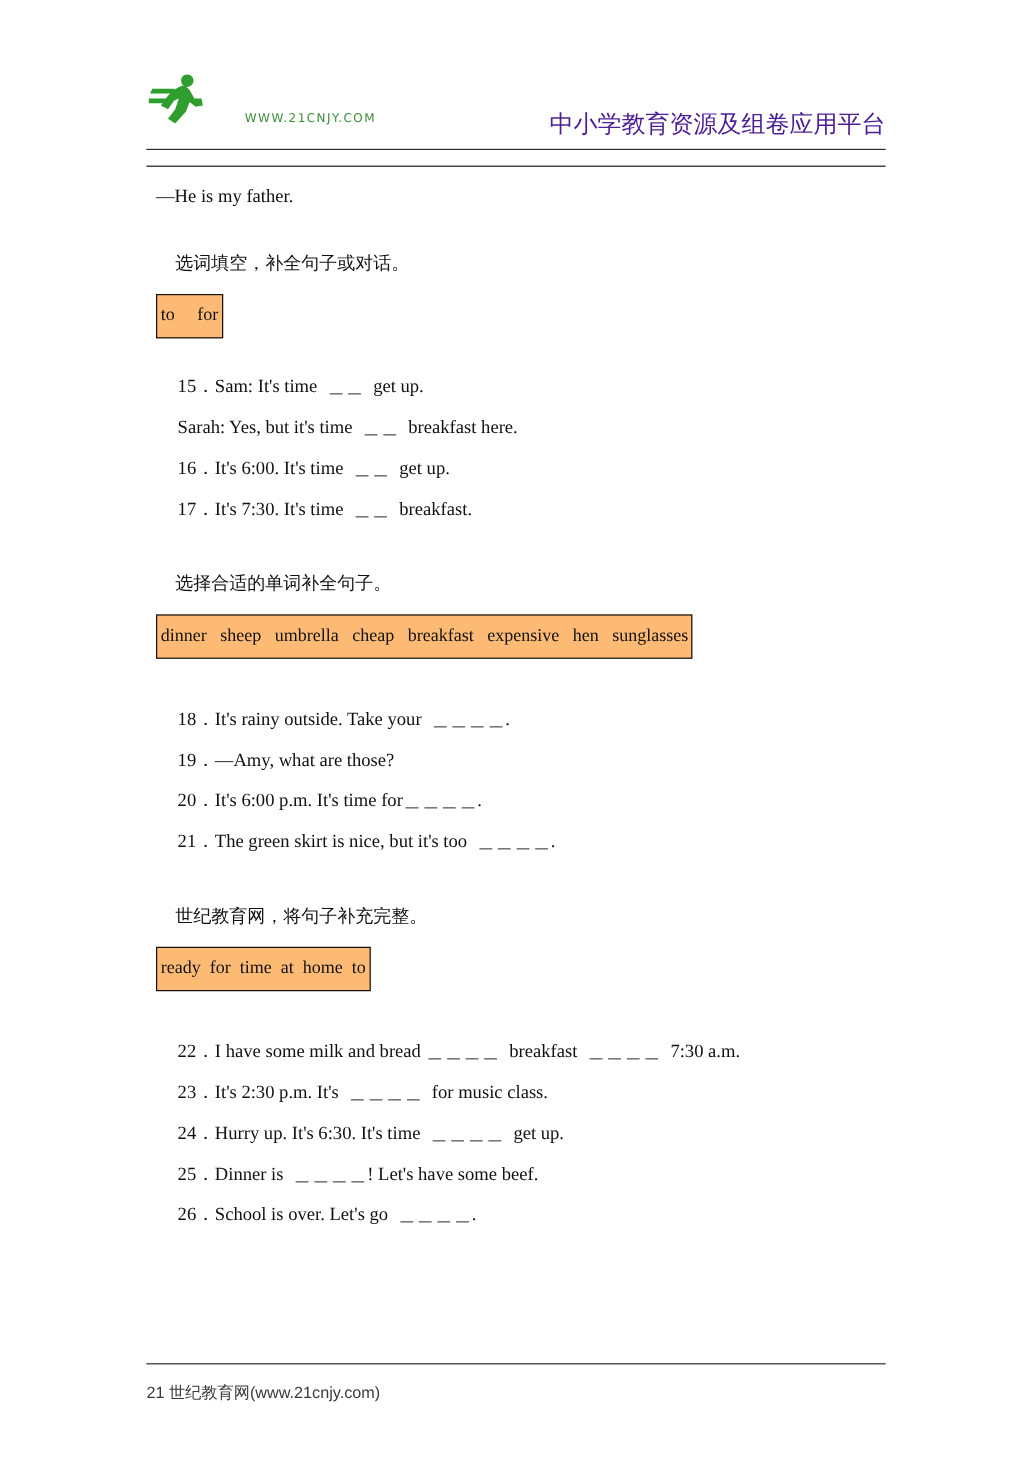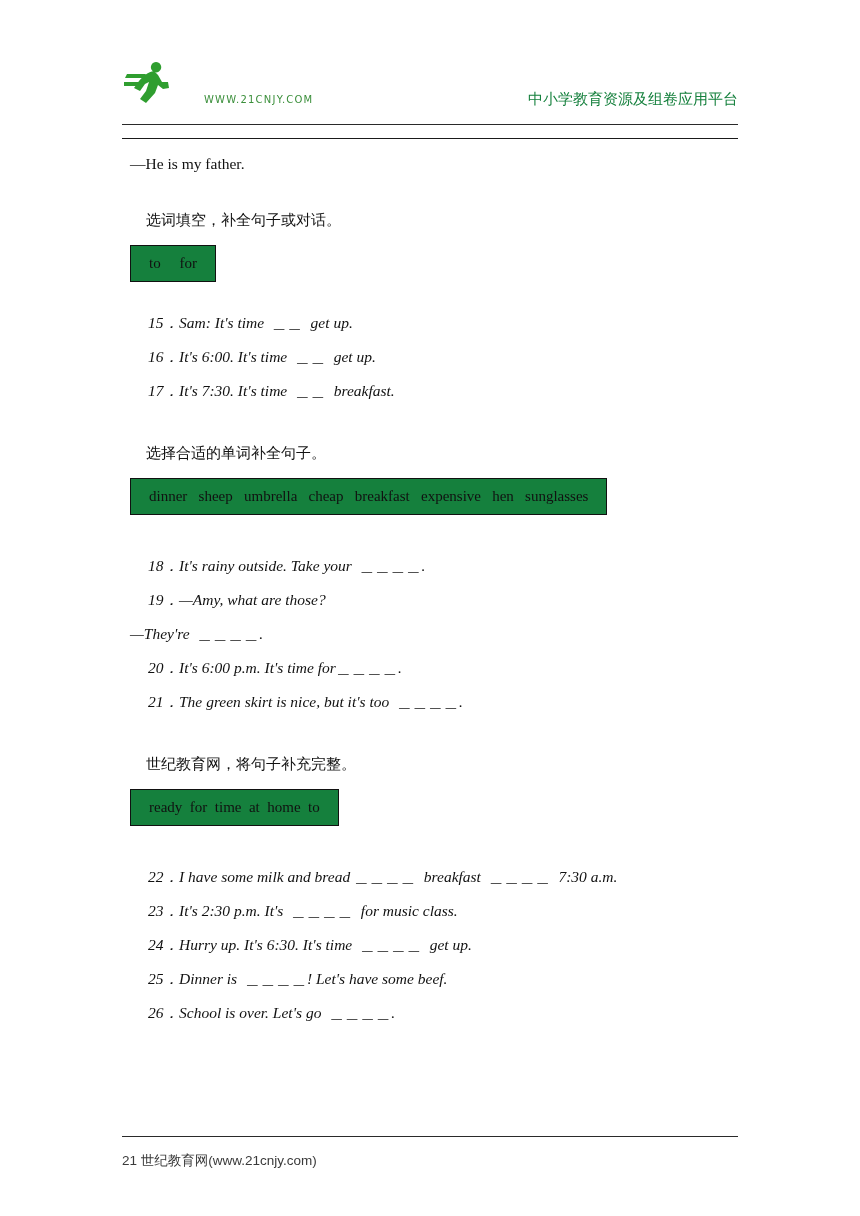--- a/index.html
+++ b/index.html
@@ -64,22 +64,22 @@
     letter-spacing: 1.2px;
     color: #3b8f3b;
     white-space: nowrap;
     margin-left: 24px;
   }
   .header-tagline {
     position: absolute;
     right: 0px;
     top: 34px;
     font-family: "Liberation Sans", sans-serif;
-    font-size: 15px;
-    color: #15803d;
+    font-size: 20px;
+    color: #4c1d95;
     white-space: nowrap;
   }
   .header-rule {
     position: absolute;
     left: 122px;
     top: 124px;
     width: 616px;
     height: 0;
     border-top: 1.4px solid #2a2a2a;
   }
@@ -110,36 +110,36 @@
   .section-title {
     font-size: 15px;
     line-height: 22px;
     margin-left: 24px;
     color: #111111;
   }
 
   .wordbox {
     display: inline-block;
     border: 1.2px solid #111111;
-    padding: 7px 18px;
+    padding: 7px 3px;
     font-size: 15px;
     line-height: 21px;
     white-space: pre;
     color: #111111;
-    background: #15803d;
+    background: #fdba74;
   }
   .wordbox-wrap { margin-left: 8px; }
 
   .sp-14 { height: 14px; }
   .sp-18 { height: 18px; }
   .sp-28 { height: 28px; }
   .sp-34 { height: 34px; }
   .sp-40 { height: 40px; }
 
-  .q { margin-top: 12px; font-style: italic; }
+  .q { margin-top: 12px; }
 
   
   .footer-rule {
     position: absolute;
     left: 122px;
     top: 1136px;
     width: 616px;
     height: 0;
     border-top: 1.4px solid #2a2a2a;
   }
@@ -181,34 +181,34 @@
 
     <div class="sp-34"></div>
 
     <div class="section-title">选词填空，补全句子或对话。</div>
     <div class="sp-14"></div>
     <div class="wordbox-wrap">
       <span class="wordbox">to     for</span>
     </div>
     <div class="sp-18"></div>
     <div class="line indent-2 q">15．Sam: It's time  ＿＿  get up.</div>
+    <div class="line indent-2 q">Sarah: Yes, but it's time  ＿＿  breakfast here.</div>
     <div class="line indent-2 q">16．It's 6:00. It's time  ＿＿  get up.</div>
     <div class="line indent-2 q">17．It's 7:30. It's time  ＿＿  breakfast.</div>
 
     <div class="sp-40"></div>
 
     <div class="section-title">选择合适的单词补全句子。</div>
     <div class="sp-14"></div>
     <div class="wordbox-wrap">
       <span class="wordbox">dinner   sheep   umbrella   cheap   breakfast   expensive   hen   sunglasses</span>
     </div>
     <div class="sp-28"></div>
     <div class="line indent-2 q">18．It's rainy outside. Take your  ＿＿＿＿.</div>
     <div class="line indent-2 q">19．—Amy, what are those?</div>
-    <div class="line indent-1 q">—They're  ＿＿＿＿.</div>
     <div class="line indent-2 q">20．It's 6:00 p.m. It's time for＿＿＿＿.</div>
     <div class="line indent-2 q">21．The green skirt is nice, but it's too  ＿＿＿＿.</div>
 
     <div class="sp-40"></div>
 
     <div class="section-title">世纪教育网，将句子补充完整。</div>
     <div class="sp-14"></div>
     <div class="wordbox-wrap">
       <span class="wordbox">ready  for  time  at  home  to</span>
     </div>

